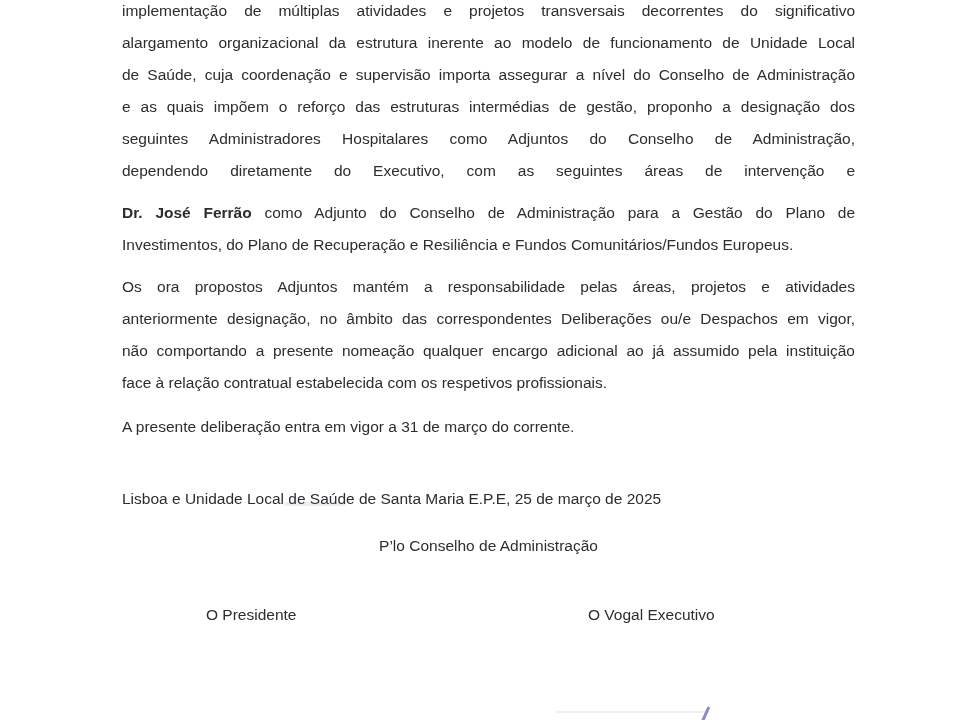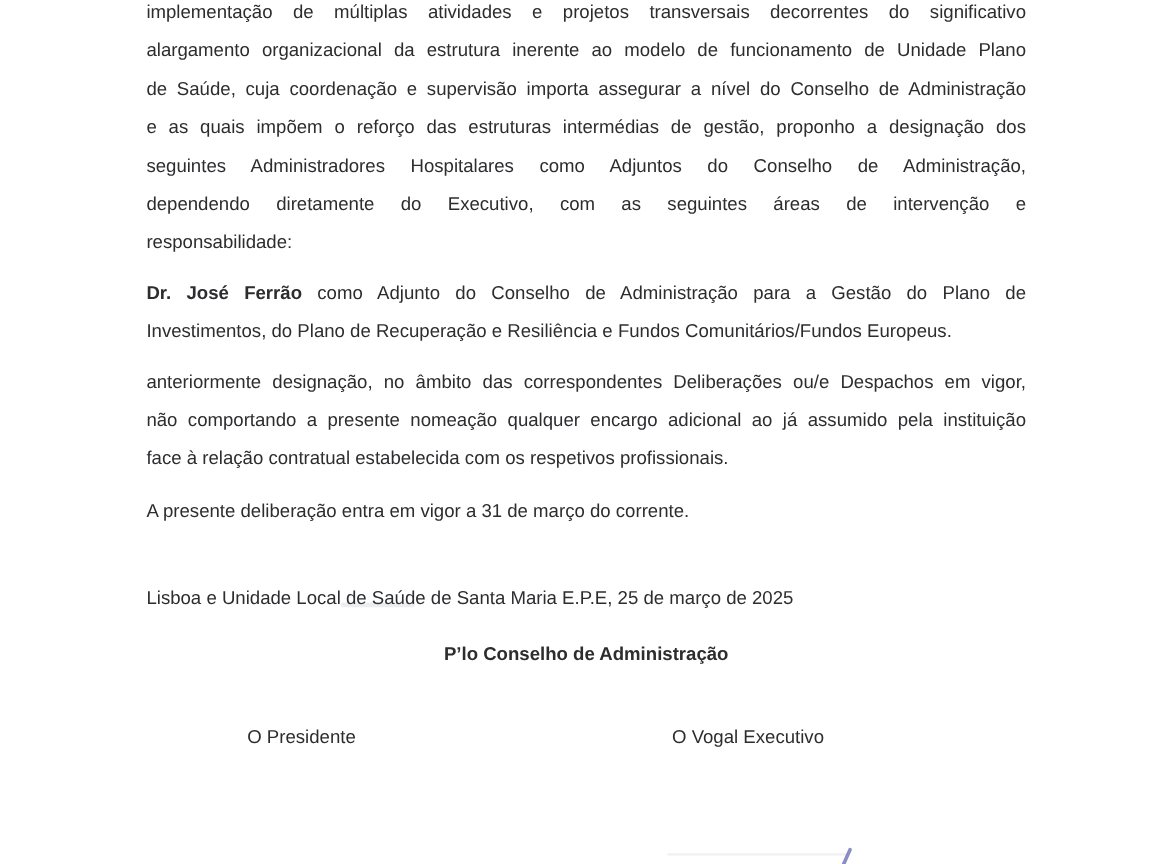--- a/index.html
+++ b/index.html
@@ -28,36 +28,36 @@
   .para .line {
     white-space: nowrap;
     text-align: justify;
     text-justify: inter-word;
     text-align-last: justify;
   }
   .para .line.last { text-align-last: left; }
   .para.no-justify .line,
   .para.no-justify .line.last { text-align: left; text-align-last: left; }
   .para.center .line,
-  .para.center .line.last { text-align: right; text-align-last: center; font-weight: bold; }
+  .para.center .line.last { text-align: right; text-align-last: center; }
   .para b { font-weight: bold; }
 
   .para-4 { margin-bottom: 12px; }
   .para-5 { margin-bottom: 40px; }
   .para-6 { margin-bottom: 15px; }
   .para-7 { margin-bottom: 31px; }
 
   .sig-row {
     position: relative;
     height: 32px;
     margin-top: 37px;
   }
   .sig-label { position: absolute; white-space: nowrap; }
   .sig-label.president { left: 84px; }
-  .sig-label.vogal { left: 438px; }
+  .sig-label.vogal { left: 466px; }
 
   .sig-stroke {
     position: absolute;
     left: 704px; top: 706px;
     width: 3px; height: 17px;
     border-radius: 2px;
     transform: rotate(24deg);
   }
   .smudge {
     position: absolute;
@@ -74,32 +74,32 @@
   }
 </style>
 </head>
 <body>
 
 <div class="page" style="background: rgb(255, 255, 255);">
   <div class="textblock" style="color: rgb(45, 45, 48);">
 
     <div class="para para-1">
         <div class="line"><span>implementação de múltiplas atividades e projetos transversais decorrentes do significativo</span></div>
-        <div class="line"><span>alargamento organizacional da estrutura inerente ao modelo de funcionamento de Unidade Plano</span></div>
+        <div class="line"><span>alargamento organizacional da estrutura inerente ao modelo de funcionamento de Unidade Local</span></div>
         <div class="line"><span>de Saúde, cuja coordenação e supervisão importa assegurar a nível do Conselho de Administração</span></div>
         <div class="line"><span>e as quais impõem o reforço das estruturas intermédias de gestão, proponho a designação dos</span></div>
         <div class="line"><span>seguintes Administradores Hospitalares como Adjuntos do Conselho de Administração,</span></div>
         <div class="line"><span>dependendo diretamente do Executivo, com as seguintes áreas de intervenção e</span></div>
-        <div class="line last"><span>responsabilidade:</span></div>
       </div>
     <div class="para para-3">
         <div class="line"><b>Dr. José Ferrão</b><span> como Adjunto do Conselho de Administração para a Gestão do Plano de</span></div>
         <div class="line last"><span>Investimentos, do Plano de Recuperação e Resiliência e Fundos Comunitários/Fundos Europeus.</span></div>
       </div>
     <div class="para para-4">
+        <div class="line"><span>Os ora propostos Adjuntos mantém a responsabilidade pelas áreas, projetos e atividades</span></div>
         <div class="line"><span>anteriormente designação, no âmbito das correspondentes Deliberações ou/e Despachos em vigor,</span></div>
         <div class="line"><span>não comportando a presente nomeação qualquer encargo adicional ao já assumido pela instituição</span></div>
         <div class="line last"><span>face à relação contratual estabelecida com os respetivos profissionais.</span></div>
       </div>
     <div class="para para-5 no-justify">
         <div class="line last"><span>A presente deliberação entra em vigor a 31 de março do corrente.</span></div>
       </div>
     <div class="para para-6 no-justify">
         <div class="line last"><span>Lisboa e Unidade Local de Saúde de Santa Maria E.P.E, 25 de março de 2025</span></div>
       </div>

